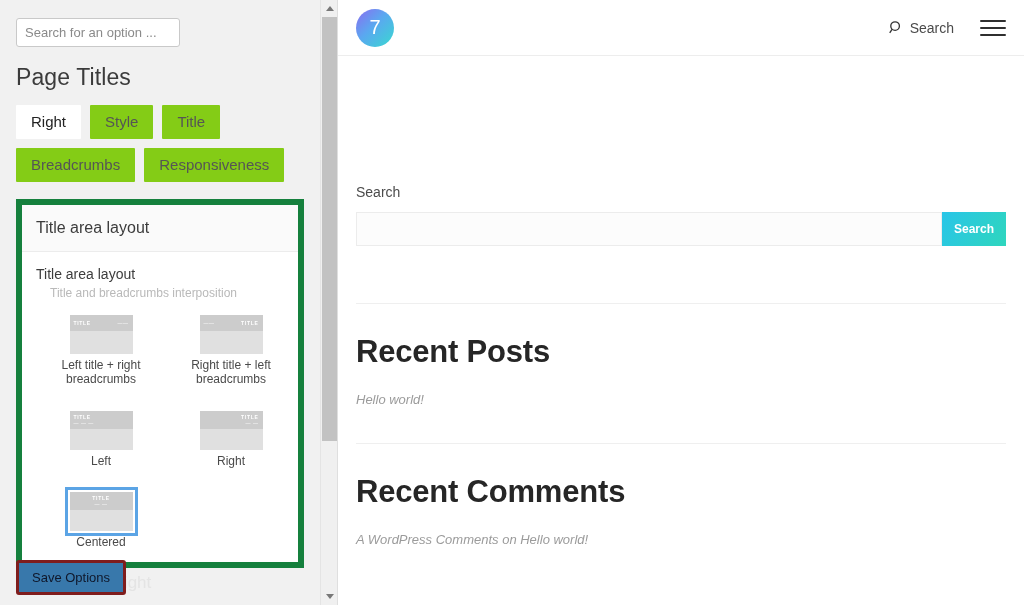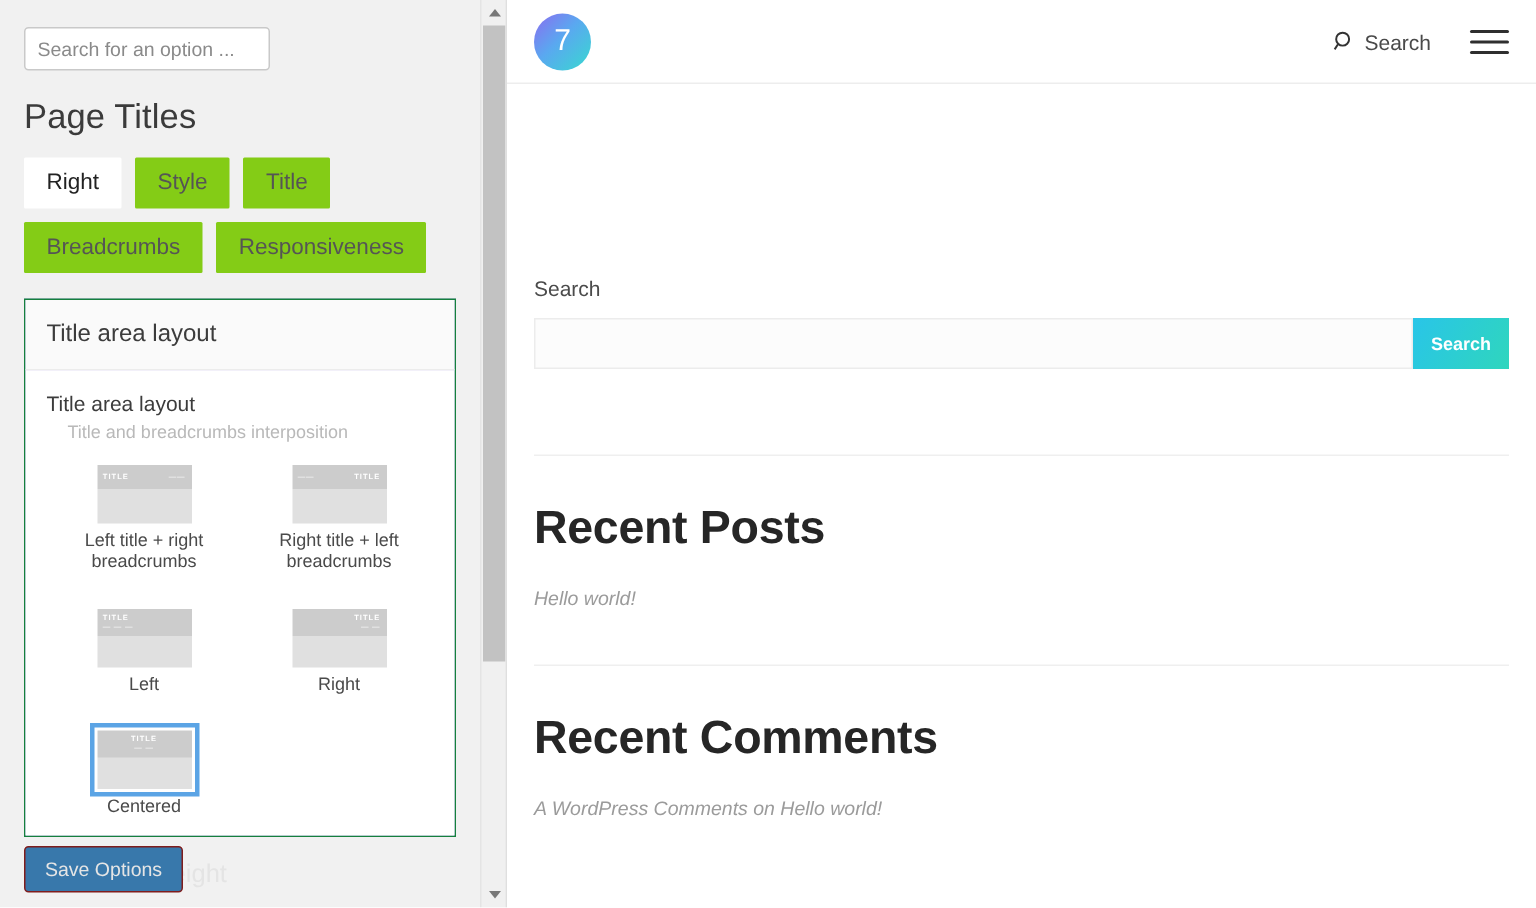--- a/index.html
+++ b/index.html
@@ -65,22 +65,22 @@
     border-radius: 1px;
   }
   .tab-btn.active {
     background: #ffffff;
     color: #222;
   }
 
   .option-card {
     margin: 17px 0 0 16px;
     width: 288px;
-    background: #c4b5fd;
-    border: 1px solid #15803d;
+    background: #a3a3a3;
+    border: 6px solid #15803d;
   }
   .option-card-header {
     background: #fafafa;
     border-bottom: 1px solid #ececec;
     padding: 14px 14px 14px 14px;
     font-size: 16px;
     color: #3c3c3c;
   }
   .option-card-body { padding: 14px 14px 12px 14px; background: #fff; }
   .option-label {
@@ -180,22 +180,22 @@
     border: 1px solid #c8ddf0;
     color: #2b6ca3;
     font-size: 13px;
     font-family: "Liberation Sans", sans-serif;
     padding: 6px 11px;
     border-radius: 3px;
     cursor: pointer;
   }
   .btn-primary {
     background: #3878ab;
-    border: 1px solid #7f1d1d;
-    color: #e5e5e5;
+    border: 3px solid #7f1d1d;
+    color: #0f172a;
     font-size: 13px;
     font-family: "Liberation Sans", sans-serif;
     padding: 7px 13px;
     border-radius: 3px;
     cursor: pointer;
   }
 
   
   #panel-scrollbar {
     position: absolute;

